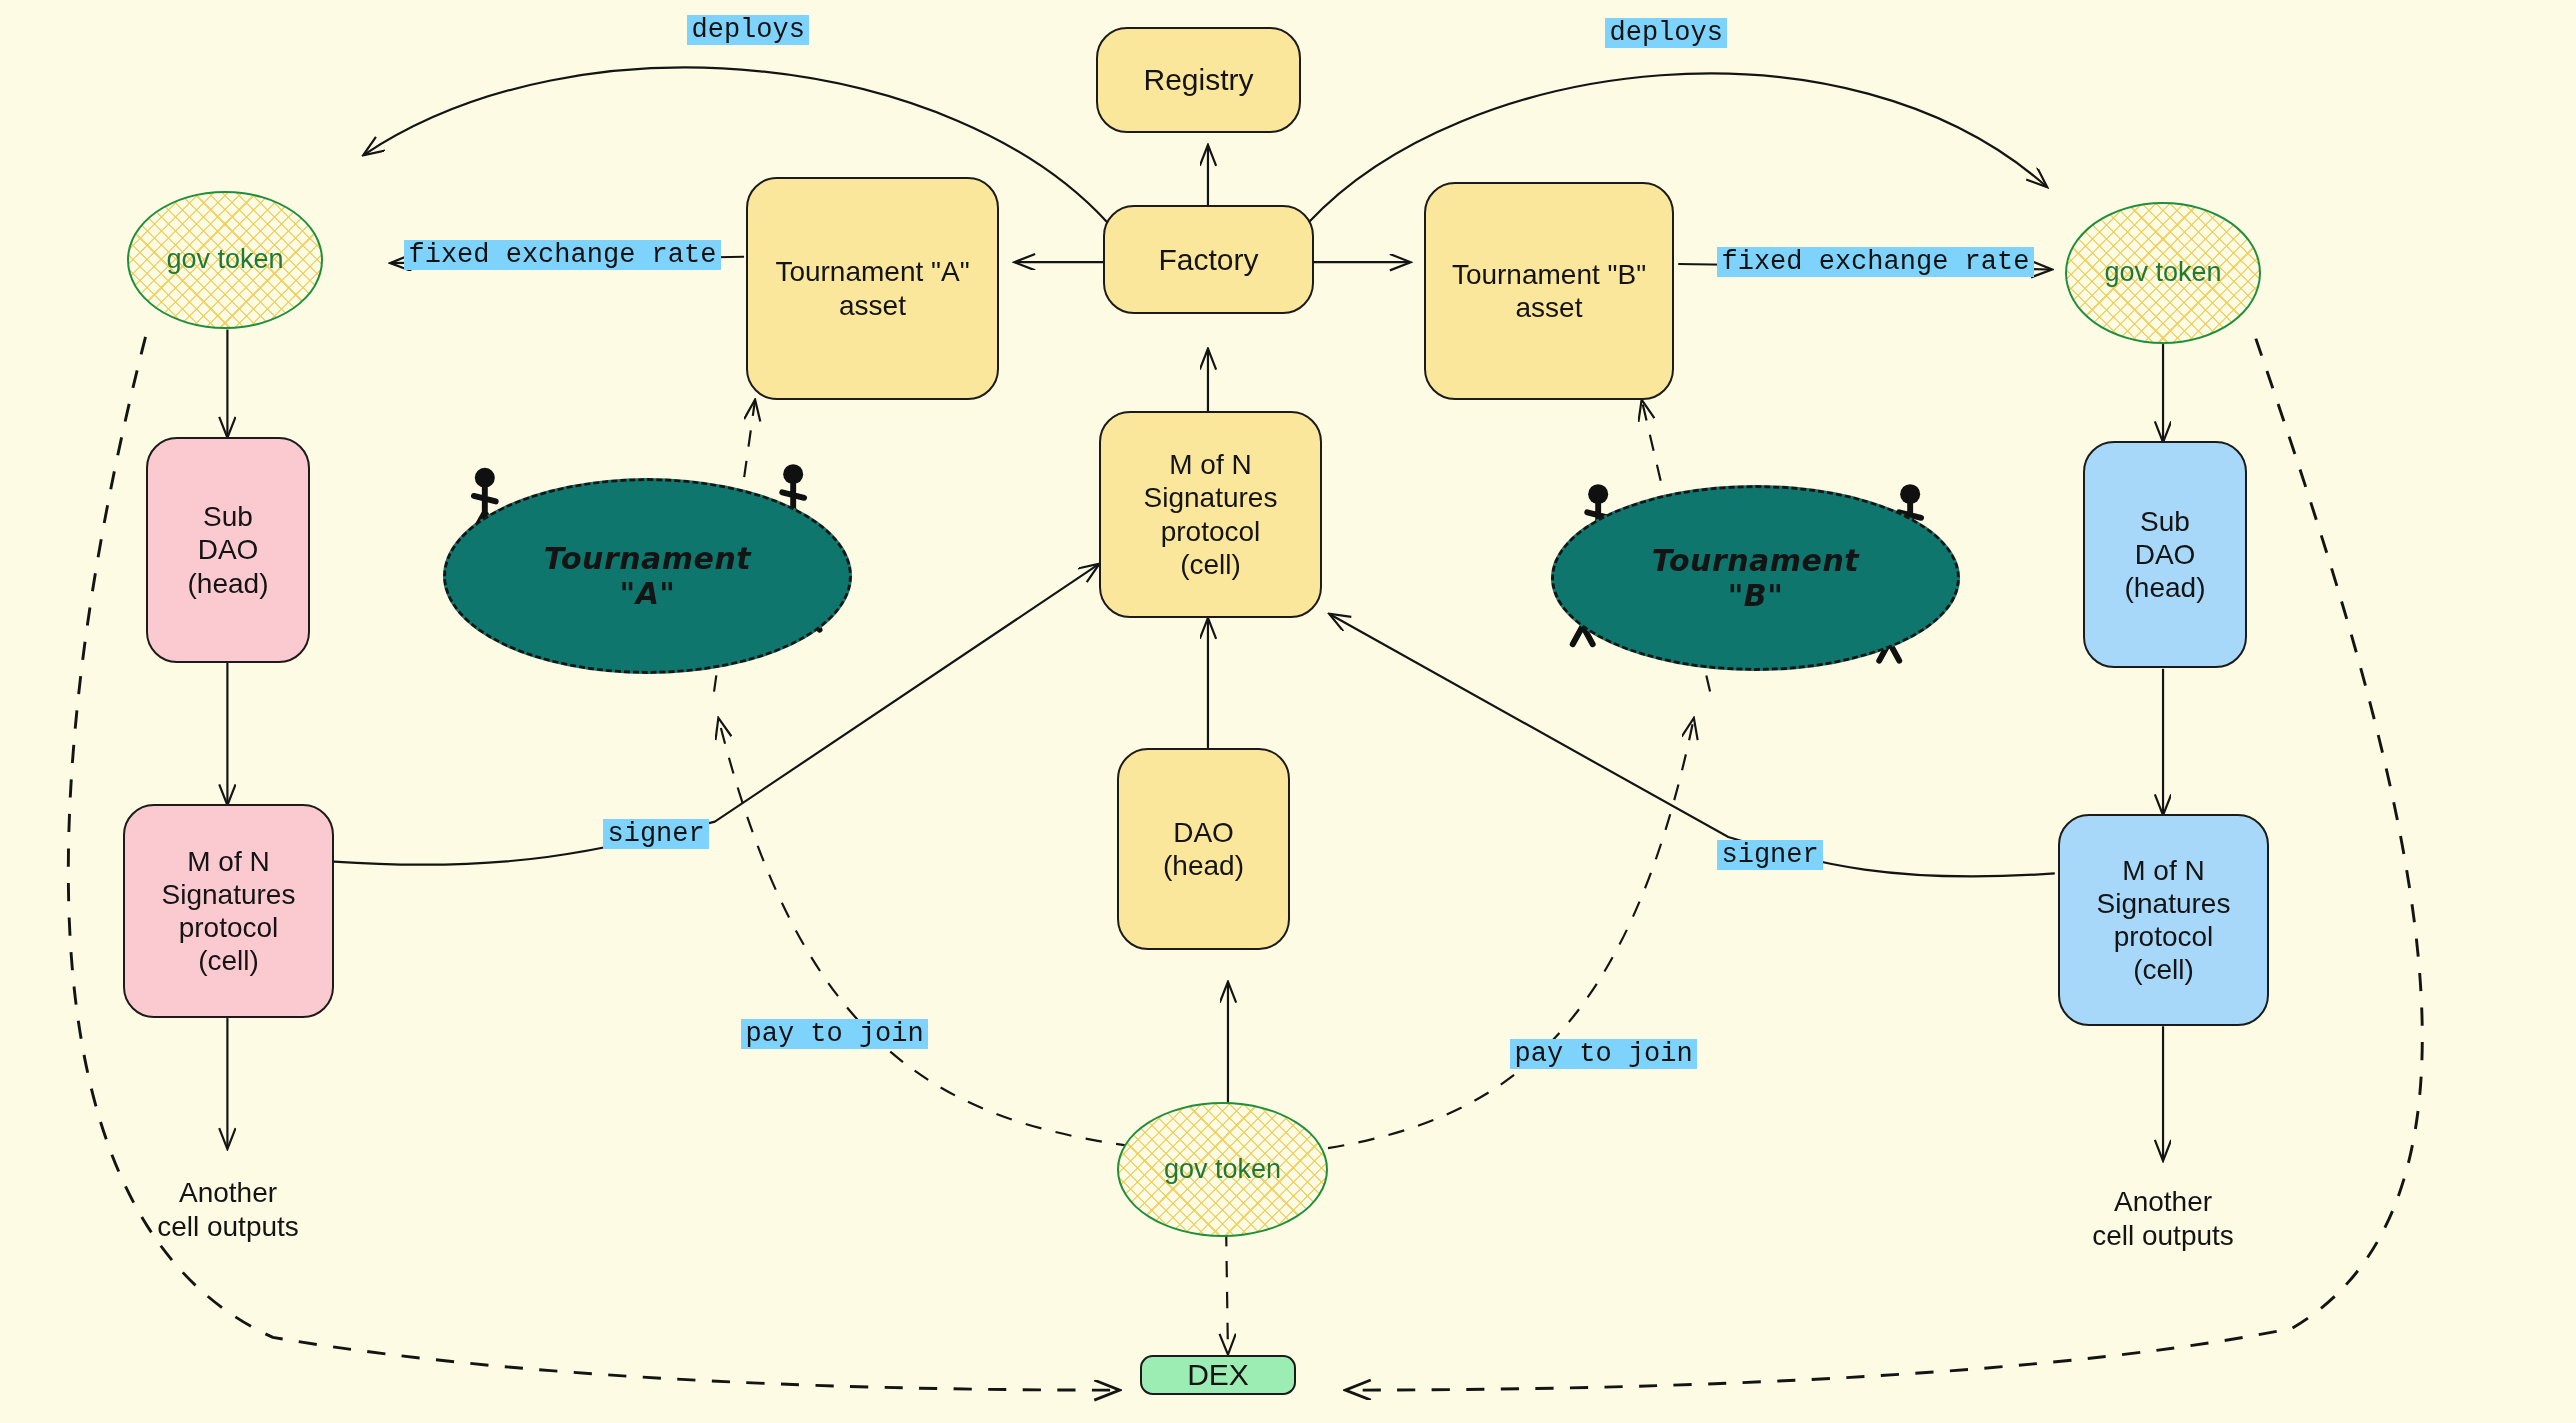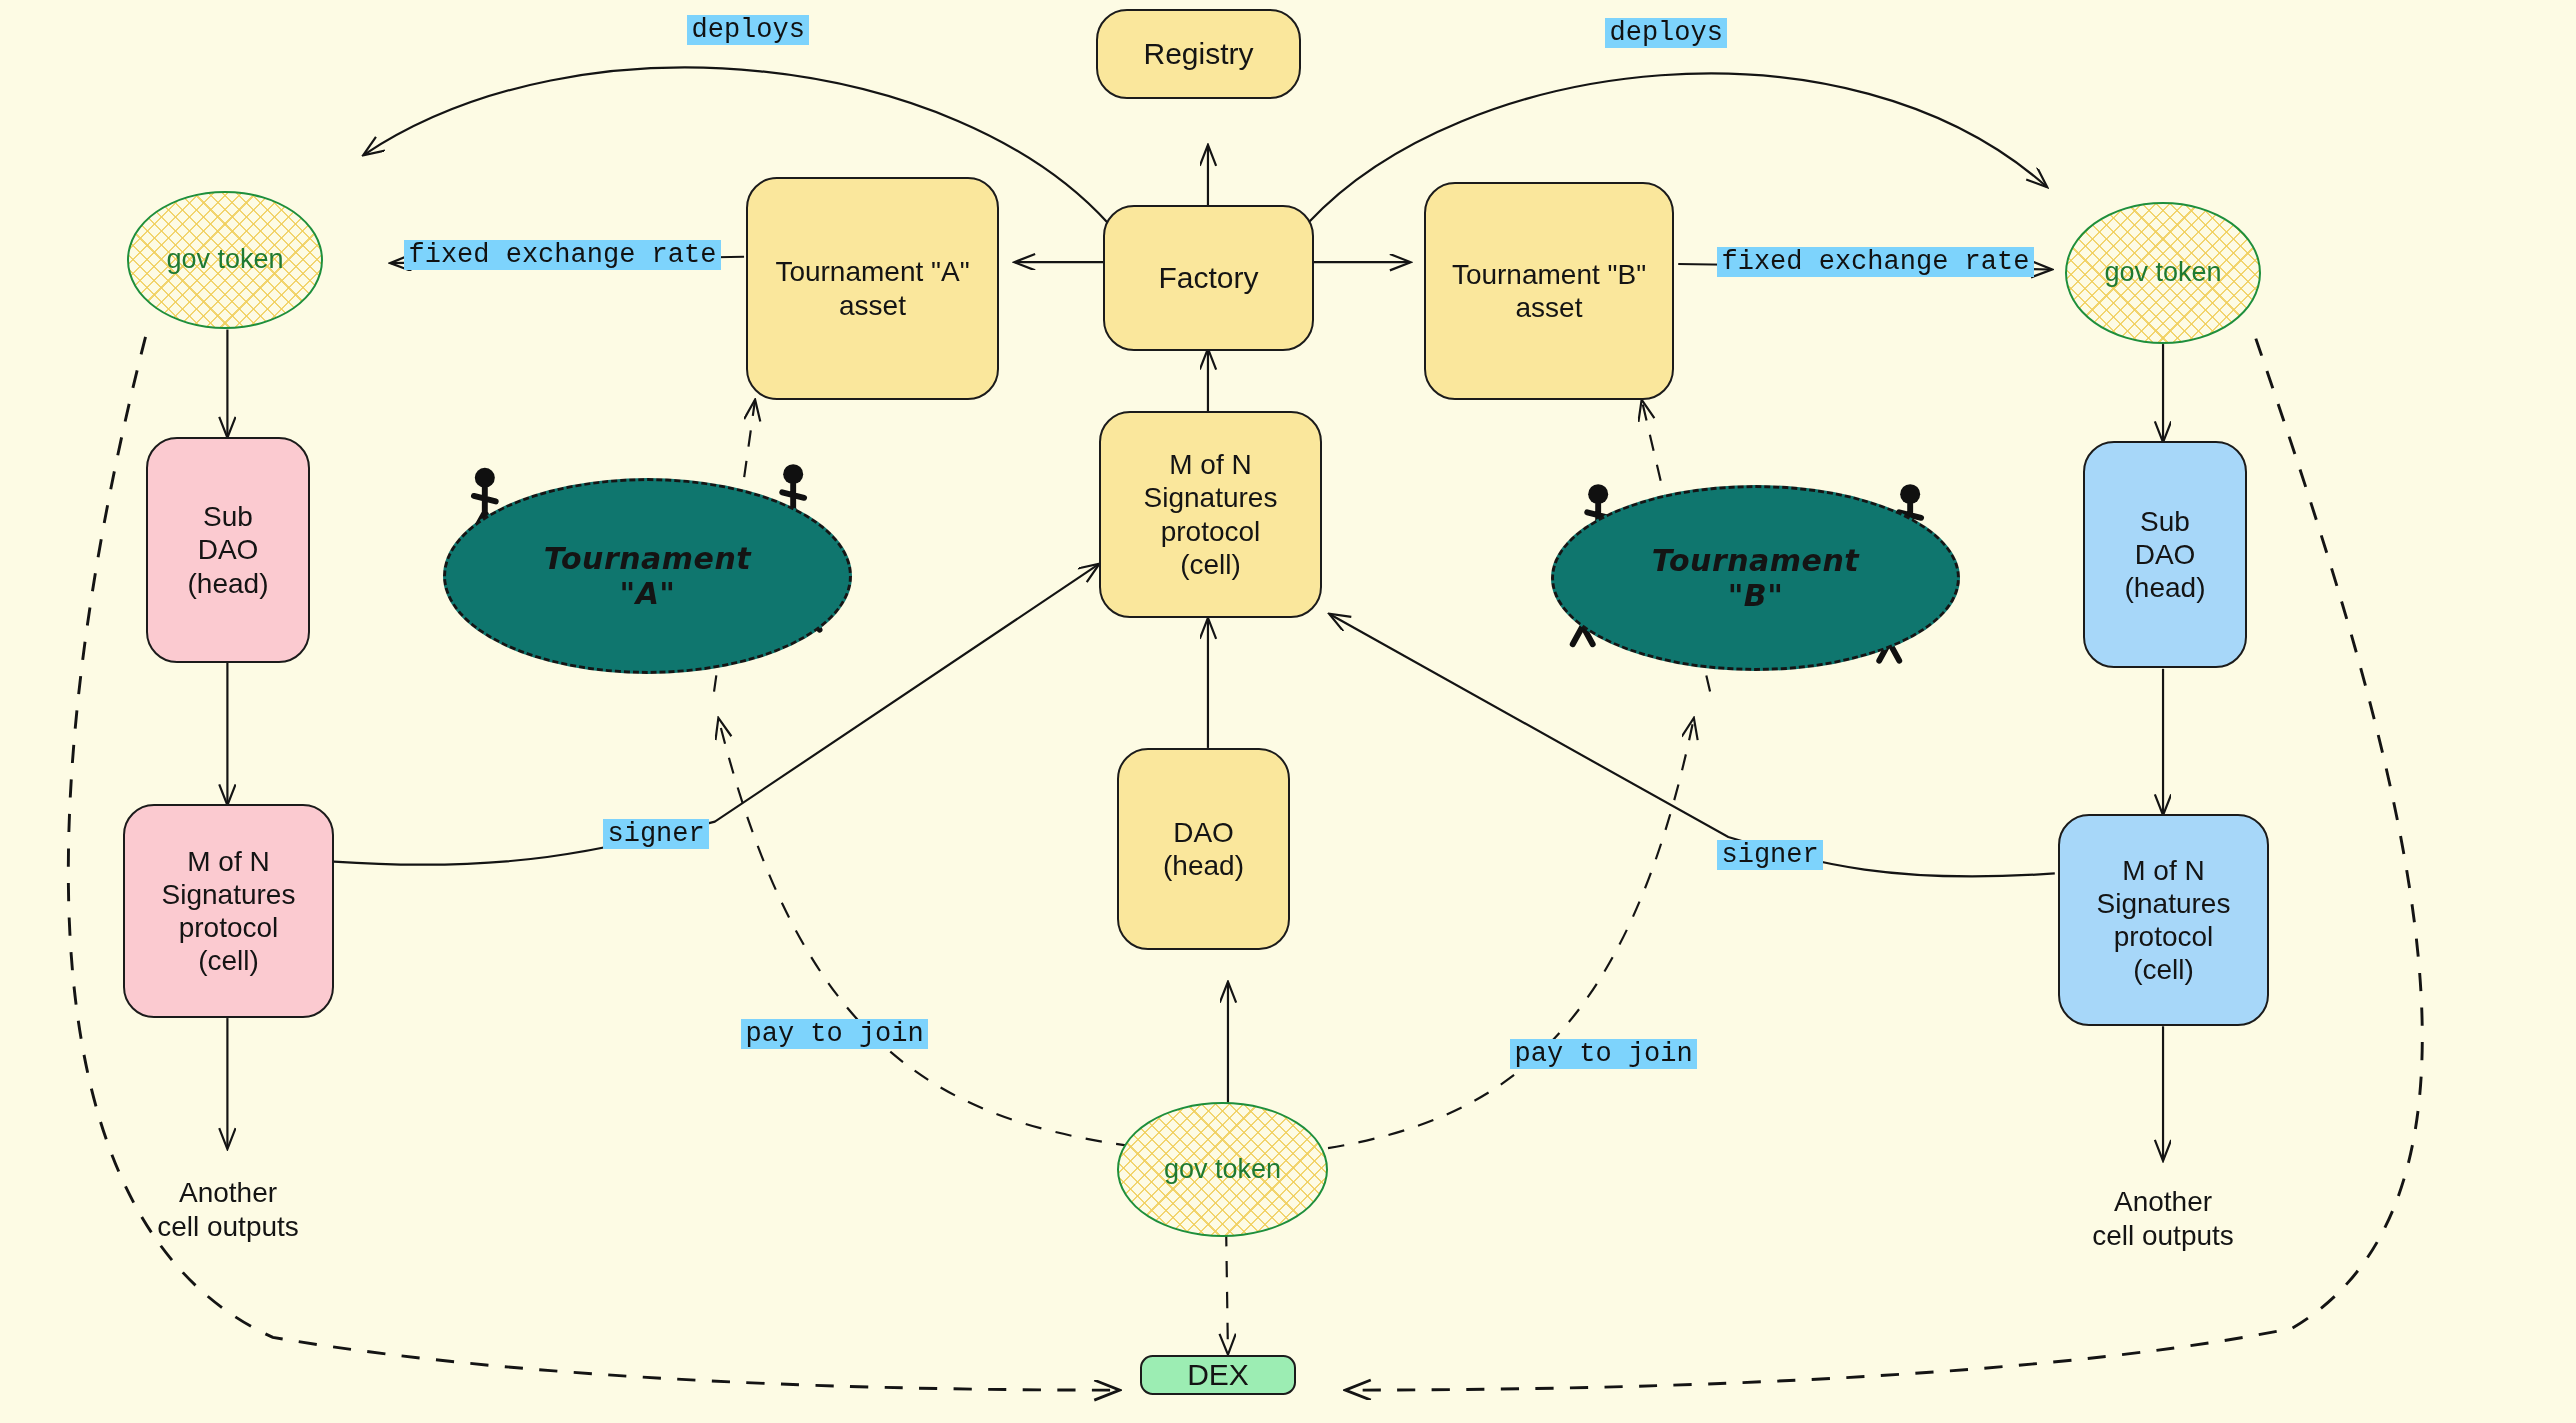--- a/index.html
+++ b/index.html
@@ -122,25 +122,25 @@
         <circle cx="0" cy="0" r="11" fill="#101010" stroke="none"></circle>
         <path d="M0,11 L0,38 M-12,20 L12,26 M0,38 L-11,58 M0,38 L11,58"></path>
       </g>
       <g transform="translate(2077,668)">
         <circle cx="0" cy="0" r="11" fill="#101010" stroke="none"></circle>
         <path d="M0,11 L0,38 M-12,20 L12,26 M0,38 L-11,58 M0,38 L11,58"></path>
       </g>
     </g>
   </svg>
 
-  <div class="node rbox yellow f33" style="left:1096px;top:9px;width:205px;height:90px;">
+  <div class="node rbox yellow f33" style="left:1096px;top:27px;width:205px;height:106px;">
     <span>Registry</span>
   </div>
 
-  <div class="node rbox yellow f33" style="left:1103px;top:205px;width:211px;height:146px;">
+  <div class="node rbox yellow f33" style="left:1103px;top:205px;width:211px;height:109px;">
     <span>Factory</span>
   </div>
 
   <div class="node rbox yellow f31" style="left:746px;top:177px;width:253px;height:223px;flex-direction:column;">
     <span>Tournament "A"</span>
     <span>asset</span>
   </div>
 
   <div class="node rbox yellow f31" style="left:1424px;top:182px;width:250px;height:218px;flex-direction:column;">
     <span>Tournament "B"</span>

